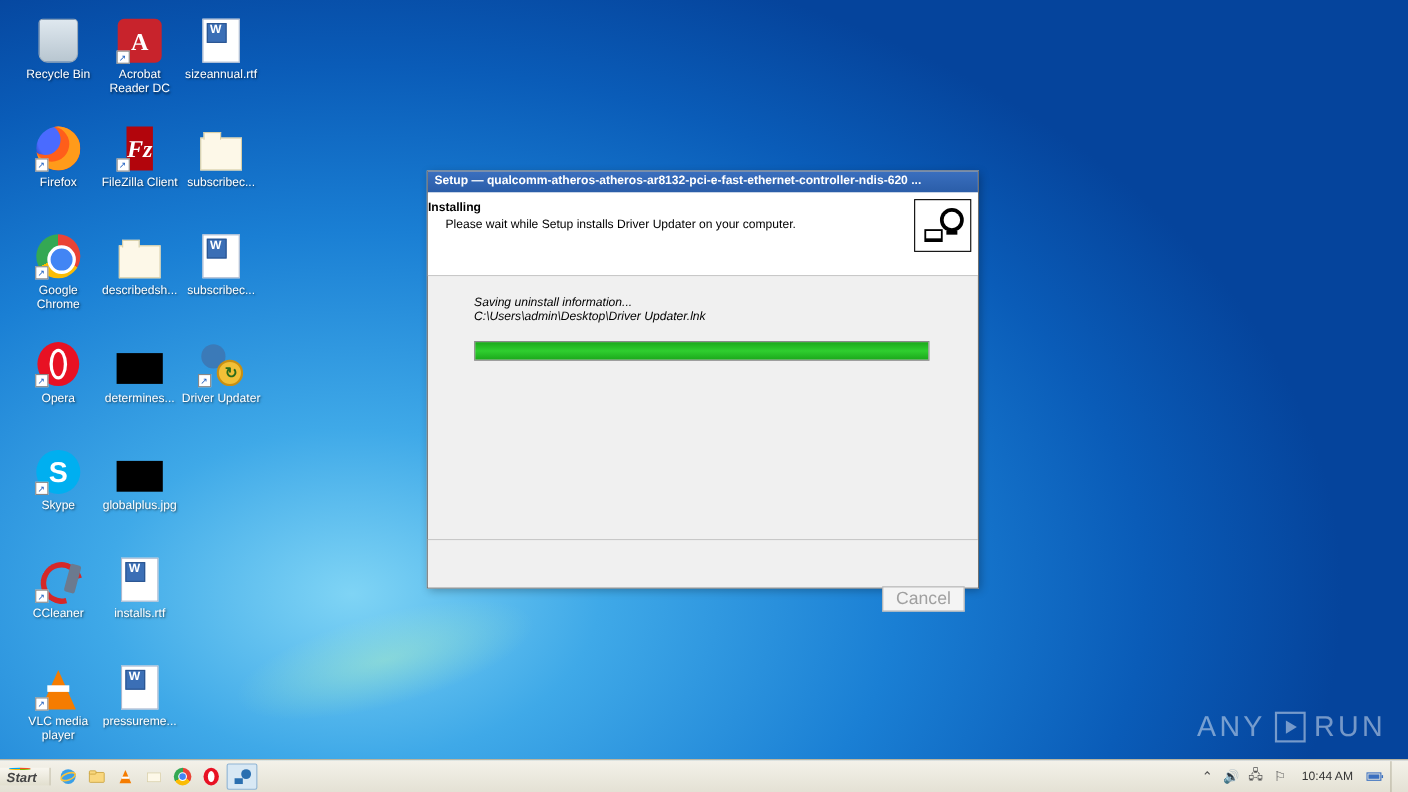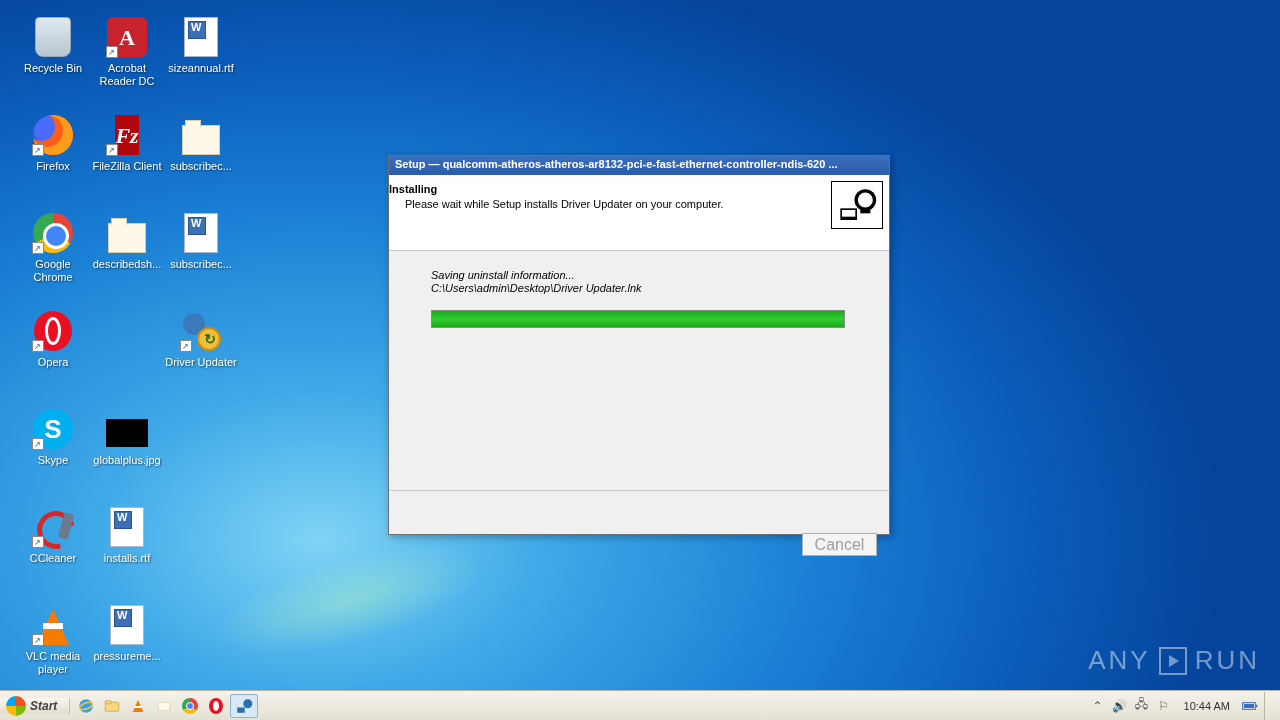--- a/index.html
+++ b/index.html
@@ -105,21 +105,21 @@
 
 .taskbar {
   position: absolute; left: 0; right: 0; bottom: 0; height: 30px;
   background: linear-gradient(#f4f2ea,#e4e1d4);
   border-top: 1px solid #b8b4a0;
   display: flex; align-items: center;
 }
 .start {
   height: 16px; padding: 0 12px 0 6px; display: flex; align-items: center;
   background: linear-gradient(#f8f6ef,#e2dfcf); border-right: 1px solid #c5c0ac;
-  font-size: 12px; font-weight: bold; font-style: italic; color: #444; cursor: pointer;
+  font-size: 12px; font-weight: bold; font-style: italic; color: #444; cursor: pointer; flex-direction: column;
 }
 .start .orb { width: 20px; height: 20px; border-radius: 50%; margin-right: 4px; background: conic-gradient(#f25022 0 90deg,#7fba00 90deg 180deg,#ffb900 180deg 270deg,#00a4ef 270deg 360deg);}
 .tb-icons { display: flex; align-items: center; gap: 2px; padding-left: 4px; }
 .tb-icon { width: 24px; height: 24px; display:flex;align-items:center;justify-content:center; cursor:pointer; border-radius:2px;}
 .tb-active { background: #d8e8f4; border:1px solid #8fb4d4; width:28px;}
 .tray { margin-left: auto; display: flex; align-items: center; gap: 6px; padding-right: 4px; font-size: 11px; color:#333;}
 .tray .ic { width:16px;height:16px;display:flex;align-items:center;justify-content:center;font-size:12px;color:#555;cursor:pointer;}
 .clock { padding: 0 6px; }
 .desk-peek { width:12px;height:28px;border-left:1px solid #b8b4a0;cursor:pointer;}
 
@@ -195,20 +195,26 @@
         <div class="doc"></div>
       </div>
       <div class="label">subscribec...</div>
     </div>
     <div class="icon" style="left: 8px; top: 302px;">
       <div class="glyph">
         <div class="opera"></div>
         <div class="shortcut-arrow"></div>
       </div>
       <div class="label">Opera</div>
+    </div>
+    <div class="icon" style="left: 82px; top: 302px;">
+      <div class="glyph">
+        <div class="blackimg"></div>
+      </div>
+      <div class="label">determines...</div>
     </div>
     <div class="icon" style="left: 156px; top: 302px;">
       <div class="glyph">
         <div class="driverupd">
           <div class="g1"></div>
           <div class="g2"></div>
           <div class="arr">↻</div>
         </div>
         <div class="shortcut-arrow"></div>
       </div>

